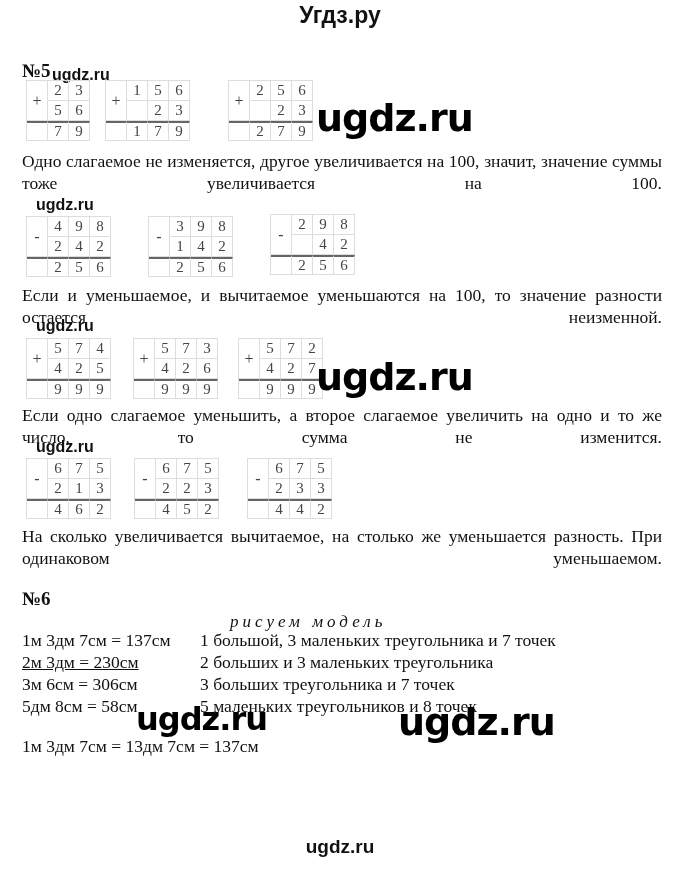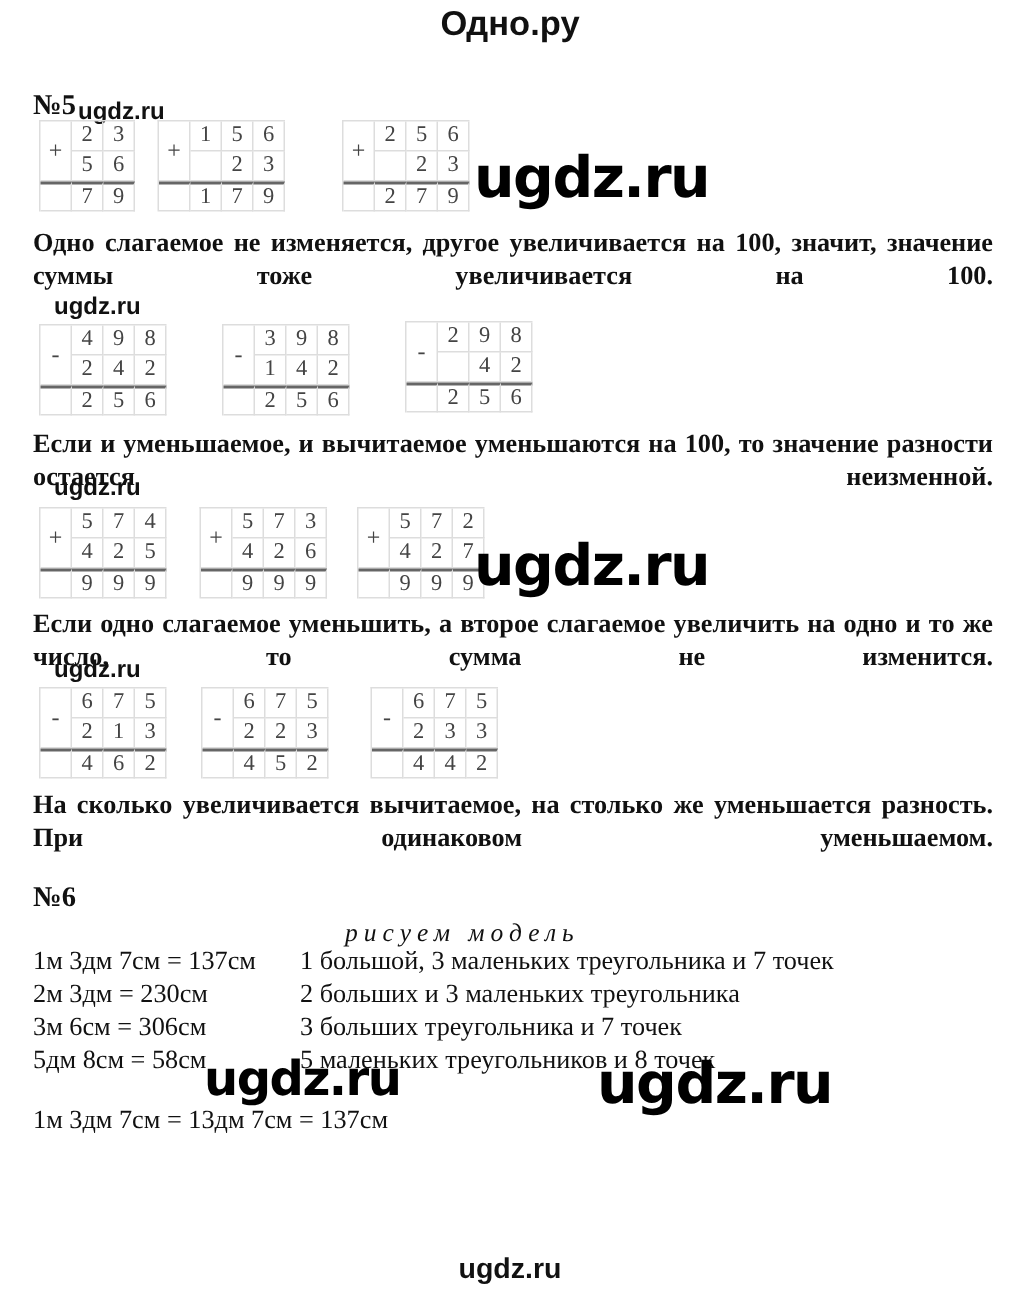--- a/index.html
+++ b/index.html
@@ -6,36 +6,36 @@
     body { width:680px; height:869px; position:relative; overflow:hidden;
            font-family:"Liberation Serif", serif; color:#111; }
     .abs { position:absolute; }
     .site-title { left:0; width:680px; top:2px; text-align:center;
       font-family:"Liberation Sans", sans-serif; font-weight:bold; font-size:23px; color:#111; }
     .task-num { font-family:"Liberation Serif", serif; font-weight:bold; font-size:19px; }
     .wm-small { font-family:"Liberation Sans", sans-serif; font-weight:bold; font-size:16px; color:#111; }
     .wm-big { font-family:"DejaVu Sans", sans-serif; font-weight:bold; font-size:38px; color:#000; letter-spacing:-1px; }
     .wm-footer { font-family:"Liberation Sans", sans-serif; font-weight:bold; font-size:19px; color:#111; }
     .para { font-size:17.5px; line-height:22px; width:640px; text-align:justify; }
-    .para.last-justify { text-align-last:justify;font-weight:bold; }
+    .para.last-justify { text-align-last:justify; }
     
     .colcalc { display:grid; border-top:1px solid #ddd; border-left:1px solid #ddd; }
     .colcalc .cell { width:21px; height:20px; box-sizing:border-box;
       border-right:1px solid #ddd; border-bottom:1px solid #ddd;
       font-family:"Liberation Serif", serif; font-size:15px; color:#444;
       display:flex; align-items:center; justify-content:center; }
     .colcalc .cell.op { grid-row: span 2; height:40px; font-size:16px; }
     .colcalc .cell.resline { border-top:2px solid #666; }
     .line { font-size:17.5px; line-height:22px; white-space:nowrap; }
     .italic-head { font-style:italic; font-size:17px; letter-spacing:4px; }
   </style>
 </head>
 <body>
 
-<div class="abs site-title">Одно.ру</div>
+<div class="abs site-title">Угдз.ру</div>
 
 <div class="abs task-num" style="left:22px; top:60px;">№5</div>
 <div class="abs wm-small" style="left:52px; top:66px;">ugdz.ru</div>
 
 <div class="abs" id="g0c0" style="left:26px; top:80px;">
     <div class="colcalc" style="grid-template-columns: repeat(3, 21px);">
       <div class="cell op" style="grid-area: 1 / 1 / span 2;">+</div>
       <div class="cell" style="grid-area: 1 / 2;">2</div>
       <div class="cell" style="grid-area: 1 / 3;">3</div>
       <div class="cell" style="grid-area: 2 / 2;">5</div>
@@ -225,21 +225,21 @@
     </div>
   </div>
 <div class="abs para last-justify" style="left:22px; top:525px;">На сколько увеличивается вычитаемое, на столько же уменьшается разность. При одинаковом уменьшаемом.</div>
 
 <div class="abs task-num" style="left:22px; top:588px;">№6</div>
 <div class="abs italic-head" style="left:230px; top:612px;">рисуем модель</div>
 
 <div class="abs" style="left:22px; top:629px;">
   <div class="line" style="position:absolute; top:0;">1м 3дм 7см = 137см</div>
   <div class="line" style="position:absolute; top:0; left:178px;">1 большой, 3 маленьких треугольника и 7 точек</div>
-  <div class="line" style="position:absolute; top:22px;">2м 3дм = 230см</div>
+  <div class="line" style="position:absolute; top:22px;text-decoration:underline;">2м 3дм = 230см</div>
   <div class="line" style="position:absolute; top:22px; left:178px;">2 больших и 3 маленьких треугольника</div>
   <div class="line" style="position:absolute; top:44px;">3м 6см = 306см</div>
   <div class="line" style="position:absolute; top:44px; left:178px;">3 больших треугольника и 7 точек</div>
   <div class="line" style="position:absolute; top:66px;">5дм 8см = 58см</div>
   <div class="line" style="position:absolute; top:66px; left:178px;">5 маленьких треугольников и 8 точек</div>
 </div>
 
 <div class="abs wm-big" style="left:136px; top:700px; font-size:32px;">ugdz.ru</div>
 <div class="abs wm-big" style="left:398px; top:700px;">ugdz.ru</div>
 

